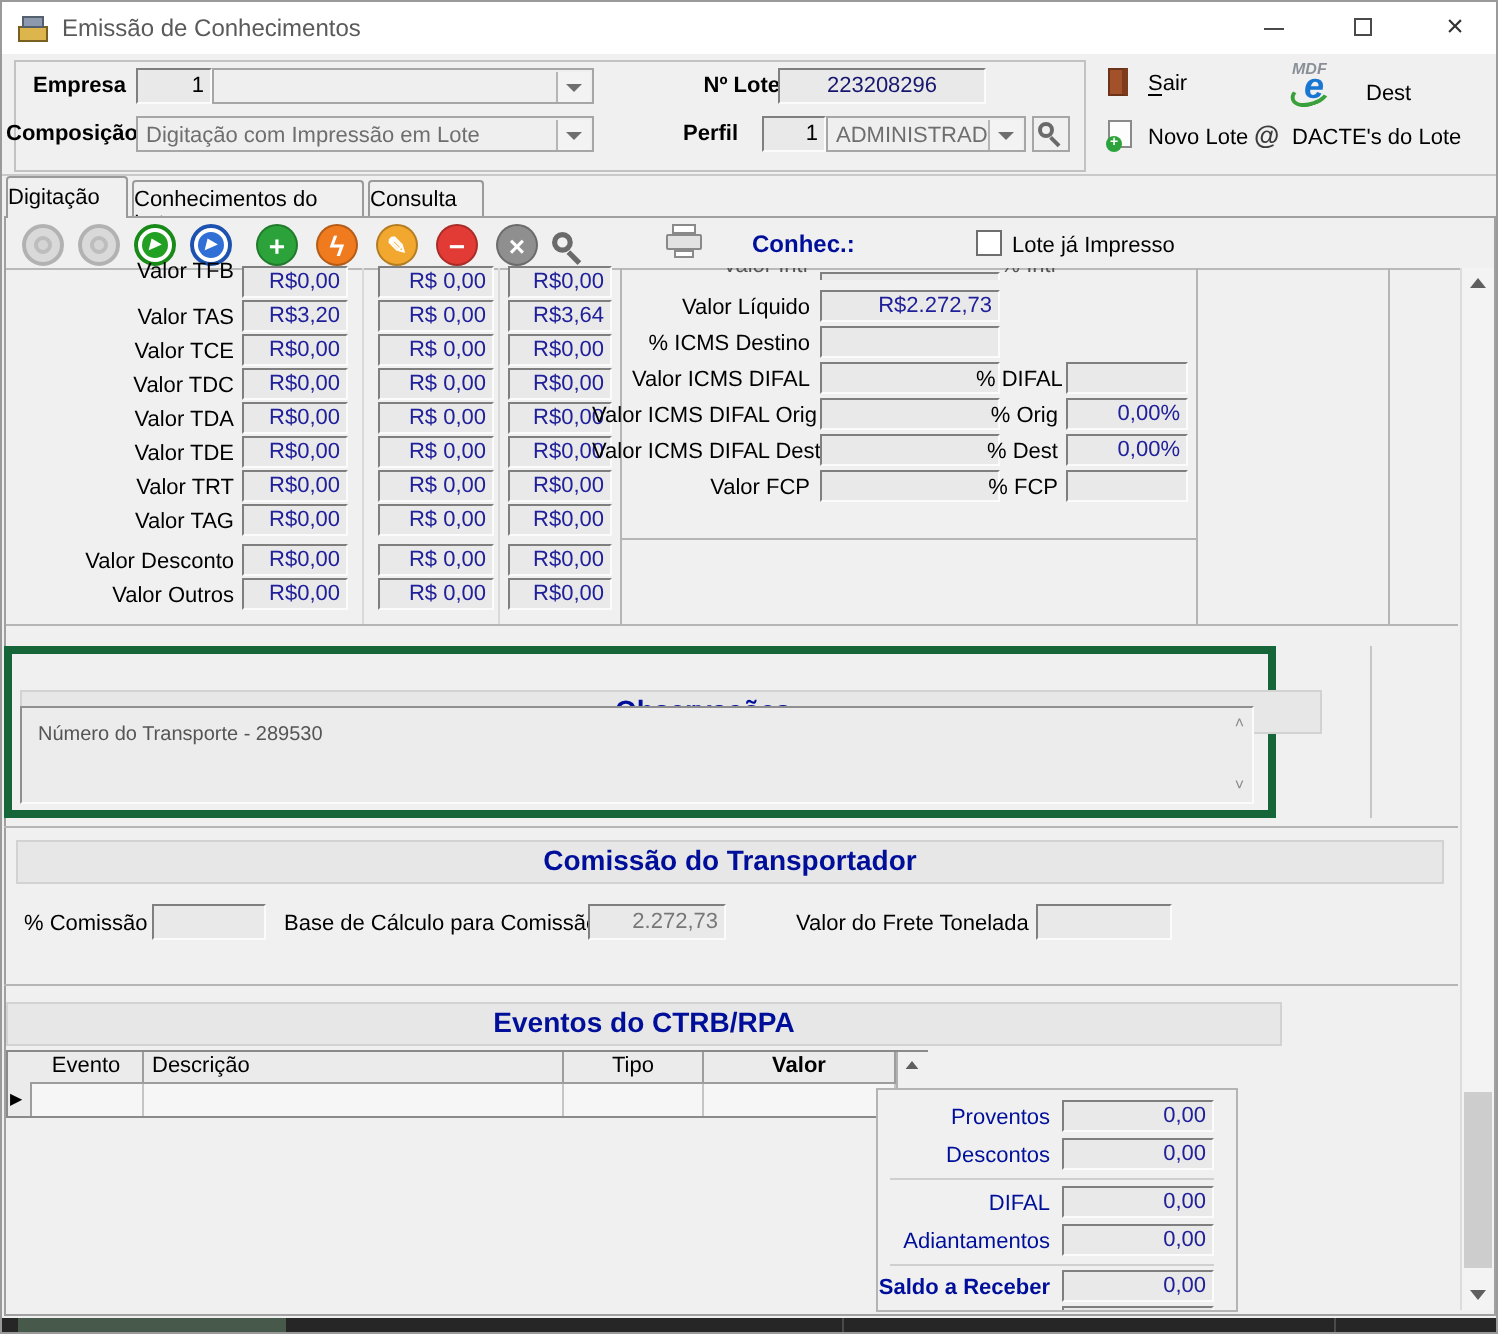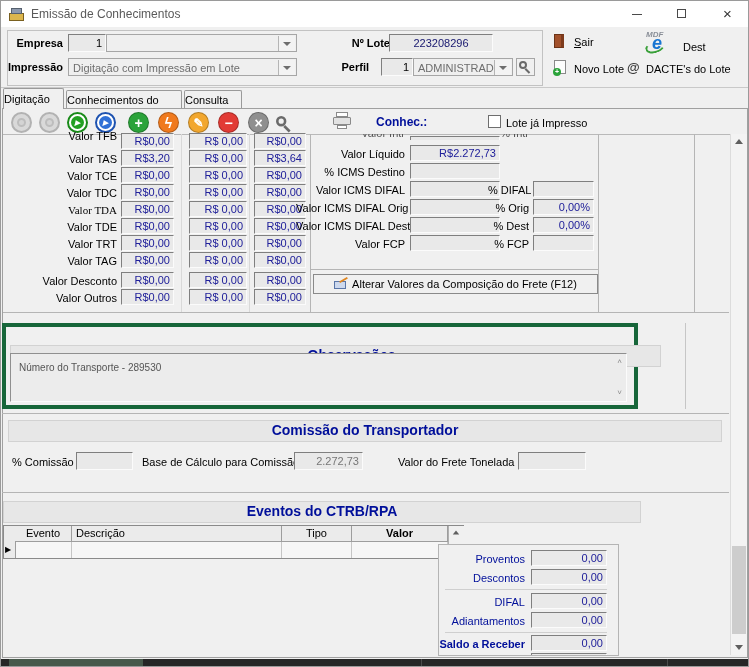--- a/index.html
+++ b/index.html
@@ -74,21 +74,21 @@
     <div class="fld" style="left:67px;top:7px;width:38px;height:18px;line-height:15px;color:#000;">1</div>
     <div class="combo" style="left:105px;top:7px;width:191px;height:18px;">
       <span></span>
       <span class="carrow">
           <i></i>
         </span>
     </div>
     <div class="lbl rlbl blbl" style="left:322px;top:9px;width:46px;margin-left:21px;">Nº Lote</div>
     <div class="fld center" style="left:388px;top:7px;width:104px;height:18px;line-height:15px;color:#16166e;">223208296</div>
 
-    <div class="lbl rlbl blbl" style="left:2px;top:33px;width:60px;">Impressão</div>
+    <div class="lbl rlbl blbl" style="left:2px;top:33px;width:60px;">Composição</div>
     <div class="combo" style="left:67px;top:31px;width:229px;height:18px;">
       <span>Digitação com Impressão em Lote</span>
       <span class="carrow">
           <i></i>
         </span>
     </div>
     <div class="lbl rlbl blbl" style="left:322px;top:33px;width:46px;">Perfil</div>
     <div class="fld" style="left:380px;top:31px;width:32px;height:18px;line-height:15px;color:#000;">1</div>
     <div class="combo" style="left:412px;top:31px;width:100px;height:18px;">
       <span>ADMINISTRADOR</span>
@@ -196,21 +196,21 @@
   <div class="lbl rlbl" style="left:0;top:168px;width:116px;">Valor TCE</div>
   <div class="fld" style="left:120px;top:166px;width:53px;">R$0,00</div>
   <div class="fld" style="left:188px;top:166px;width:58px;">R$ 0,00</div>
   <div class="fld" style="left:253px;top:166px;width:52px;">R$0,00</div>
 
   <div class="lbl rlbl" style="left:0;top:185px;width:116px;">Valor TDC</div>
   <div class="fld" style="left:120px;top:183px;width:53px;">R$0,00</div>
   <div class="fld" style="left:188px;top:183px;width:58px;">R$ 0,00</div>
   <div class="fld" style="left:253px;top:183px;width:52px;">R$0,00</div>
 
-  <div class="lbl rlbl" style="left:0;top:202px;width:116px;font-family:Liberation Serif, serif;">Valor TDA</div>
+  <div class="lbl rlbl" style="left:0;top:202px;width:116px;">Valor TDA</div>
   <div class="fld" style="left:120px;top:200px;width:53px;">R$0,00</div>
   <div class="fld" style="left:188px;top:200px;width:58px;">R$ 0,00</div>
   <div class="fld" style="left:253px;top:200px;width:52px;">R$0,00</div>
 
   <div class="lbl rlbl" style="left:0;top:219px;width:116px;">Valor TDE</div>
   <div class="fld" style="left:120px;top:217px;width:53px;">R$0,00</div>
   <div class="fld" style="left:188px;top:217px;width:58px;">R$ 0,00</div>
   <div class="fld" style="left:253px;top:217px;width:52px;">R$0,00</div>
 
   <div class="lbl rlbl" style="left:0;top:236px;width:116px;">Valor TRT</div>
@@ -247,26 +247,20 @@
   <div class="fld" style="left:532px;top:198px;width:61px;">0,00%</div>
   <div class="lbl rlbl" style="left:295px;top:218px;width:109px;">Valor ICMS DIFAL Dest</div>
   <div class="fld" style="left:409px;top:216px;width:90px;"></div>
   <div class="lbl rlbl" style="left:487px;top:218px;width:41px;">% Dest</div>
   <div class="fld" style="left:532px;top:216px;width:61px;">0,00%</div>
   <div class="lbl rlbl" style="left:300px;top:236px;width:104px;">Valor FCP</div>
   <div class="fld" style="left:409px;top:234px;width:90px;"></div>
   <div class="lbl rlbl" style="left:487px;top:236px;width:41px;">% FCP</div>
   <div class="fld" style="left:532px;top:234px;width:61px;"></div>
 
-  <div class="abs" style="left:312px;top:273px;width:285px;height:20px;background:#f0f0f0;border:1px solid #8a8a8a;box-sizing:border-box;text-align:center;font-size:11px;line-height:18px;">
-    <span style="position:relative;display:inline-block;width:14px;height:10px;vertical-align:-2px;margin-right:4px;">
-      <span class="abs" style="left:0;top:1px;width:12px;height:8px;background:#cdd9ee;border:1px solid #5a76a8;box-sizing:border-box;"></span>
-      <span class="abs" style="left:5px;top:-1px;width:9px;height:2px;background:#e0861f;transform:rotate(-30deg);"></span>
-    </span><span>Alterar Valores da Composição do Frete (F12)</span>
-  </div>
 
   <div class="abs" style="left:1px;top:322px;width:636px;height:86px;border:4px solid #17663a;box-sizing:border-box;background:#f0f0f0;">
     <div class="band" style="left:4px;top:18px;width:617px;height:20px;padding-left:32px;">
       <span>Observações</span>
     </div>
     <div class="abs" style="left:4px;top:26px;width:617px;height:49px;background:#ececec;border:1px solid;border-color:#8f8f8f #fbfbfb #fbfbfb #8f8f8f;box-sizing:border-box;">
       <span style="position:absolute;left:8px;top:8px;font-size:10px;color:#555;white-space:nowrap;">Número do Transporte - 289530</span>
       <span class="scroll-small" style="right:4px;top:4px;">˄</span>
       <span class="scroll-small" style="right:4px;bottom:4px;">˅</span>
     </div>

